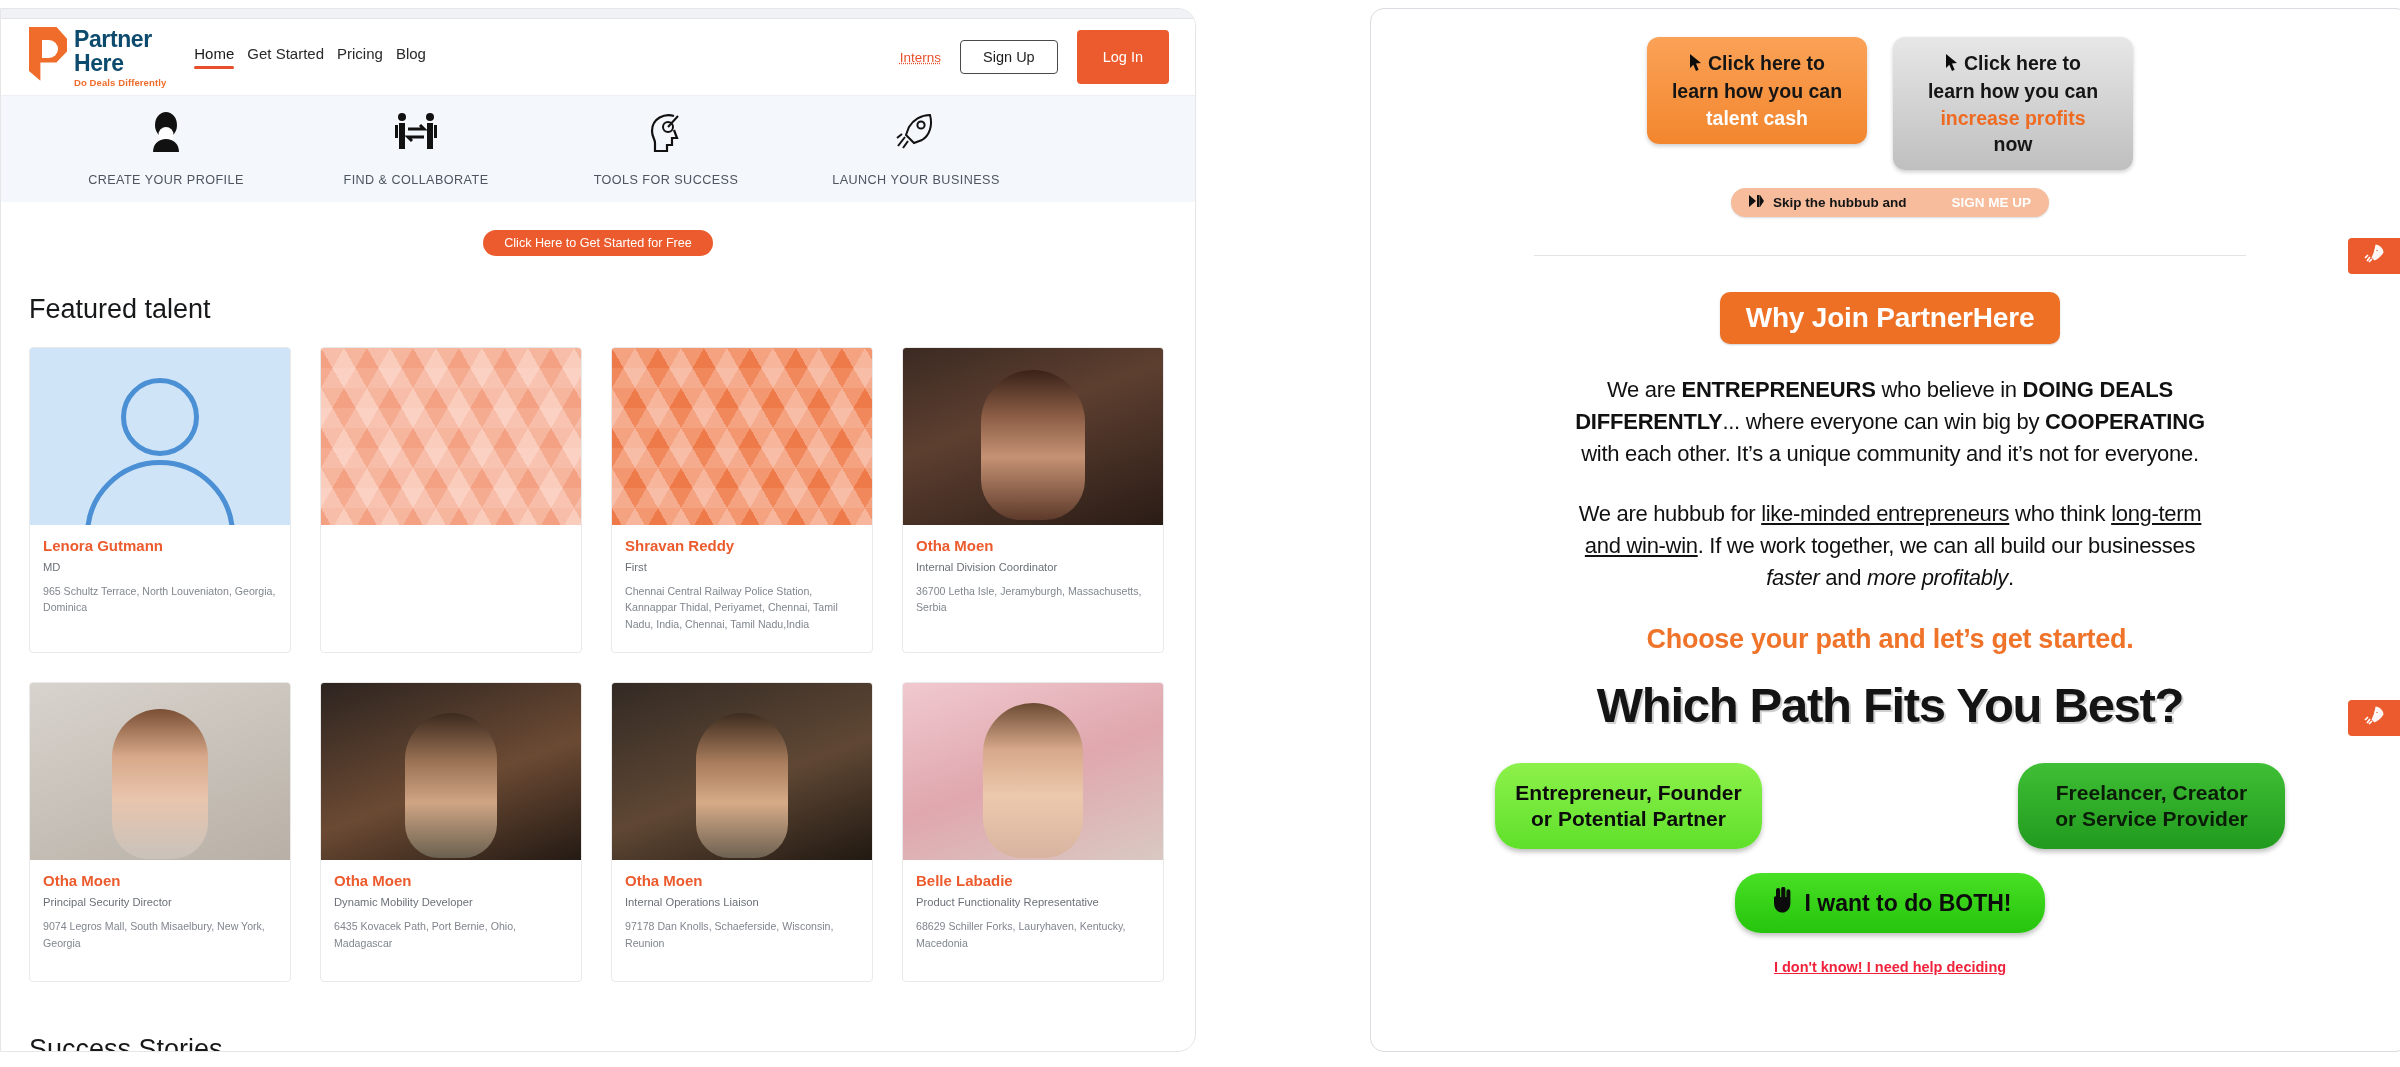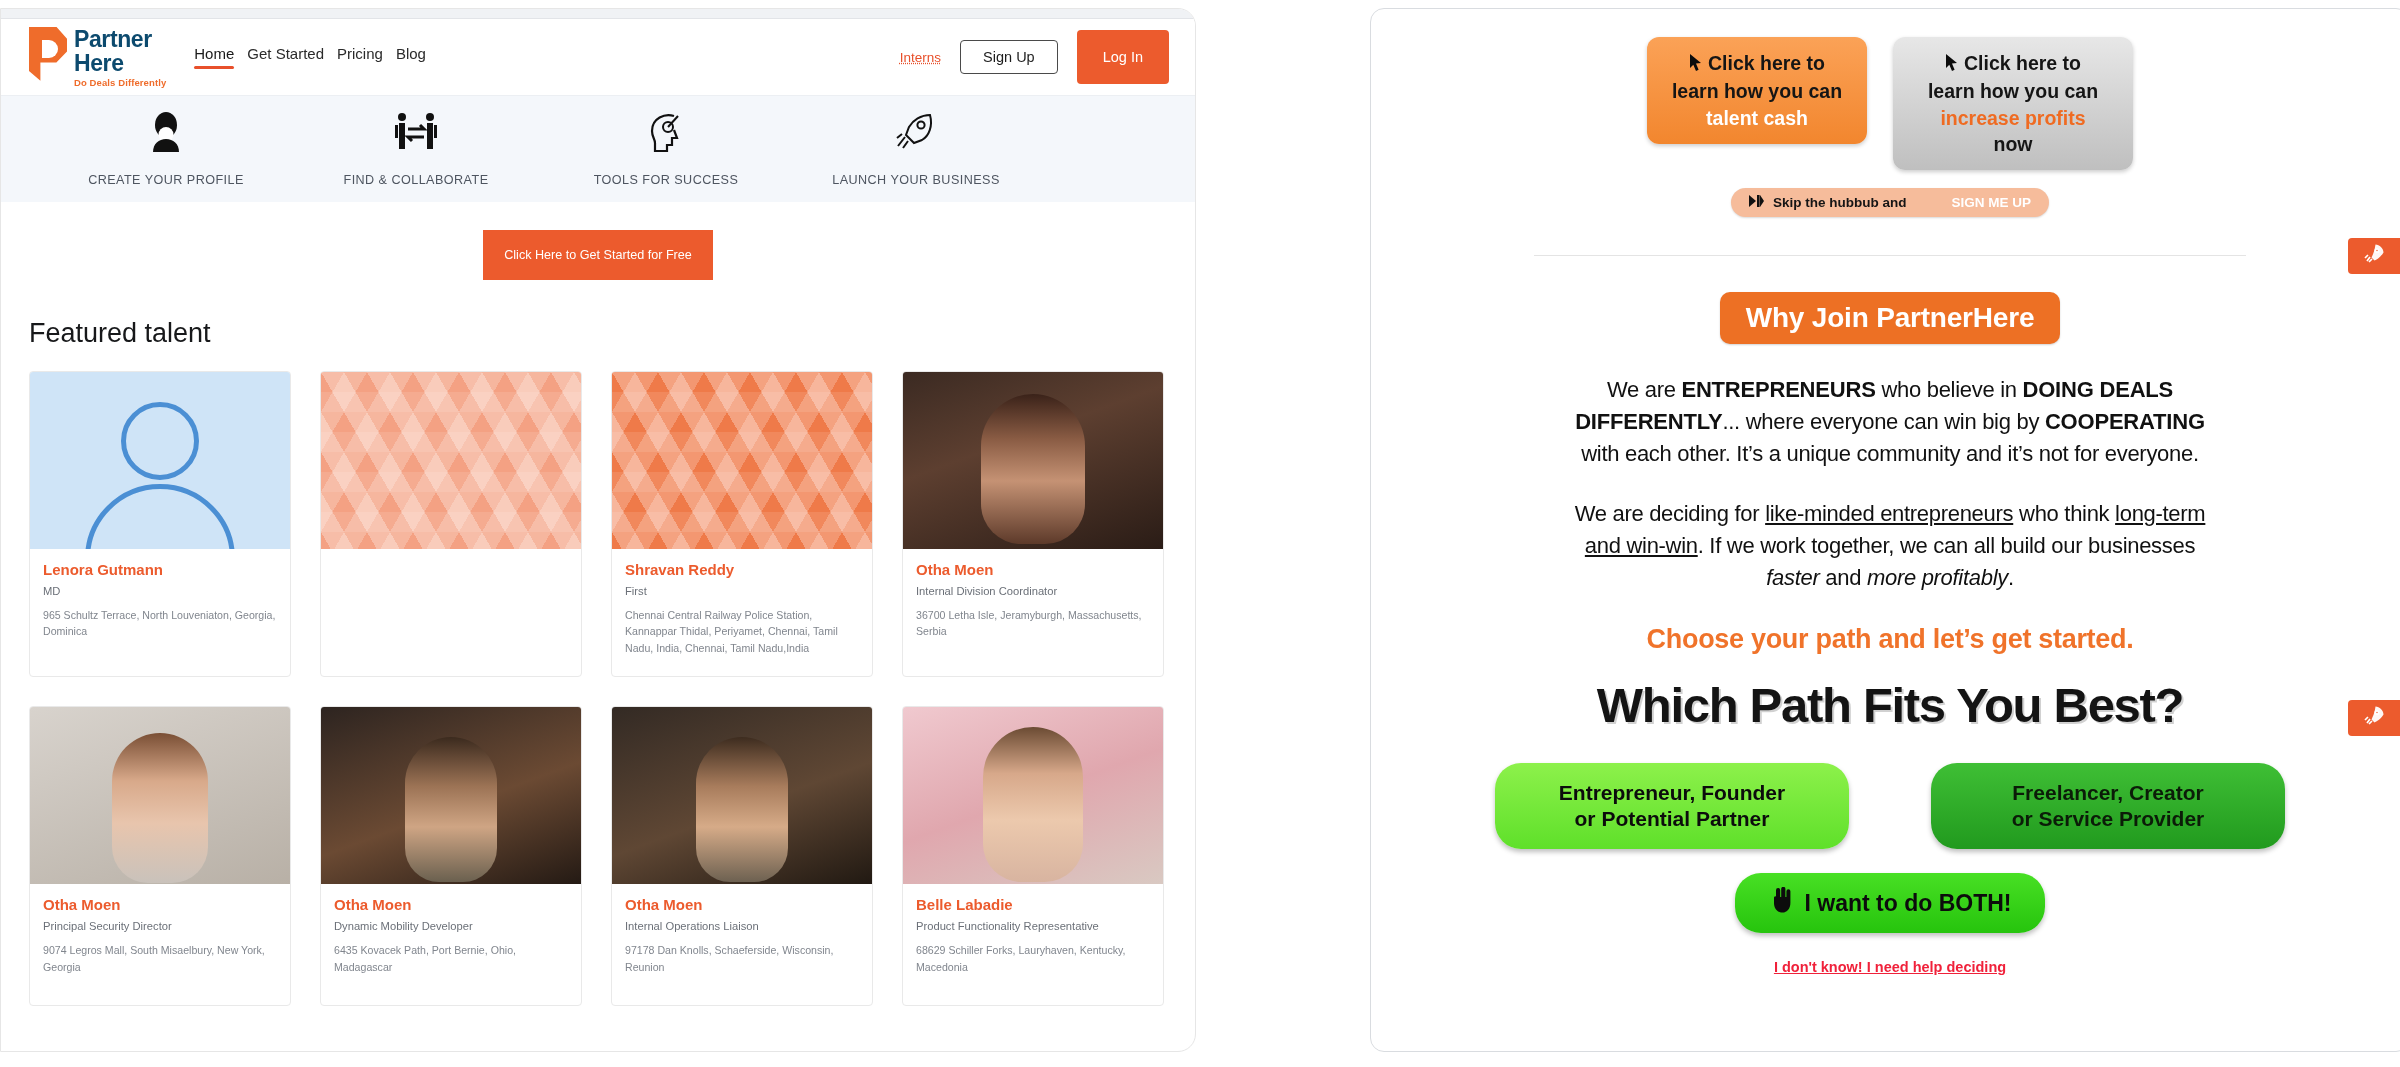--- a/index.html
+++ b/index.html
@@ -70,21 +70,21 @@
   }
   .feature-item { width:250px; display:flex; flex-direction:column; align-items:center; gap:20px; cursor:pointer;}
   .feature-item .ficon { height:42px; display:flex; align-items:center; justify-content:center; }
   .feature-item .flabel {
     font-size:12.6px; color:#4e5560; letter-spacing:.45px; white-space:nowrap;
   }
 
   .cta-row { display:flex; justify-content:center; padding: 28px 0 0 0; }
   .btn-getstarted {
     background:#ec5b2d; color:#fff; font-size:12.6px; border:none; cursor:pointer;
-    padding: 18px 21px; border-radius:0;
+    padding: 6px 21px; border-radius:16px;
   }
 
   .section-title { font-size:27px; color:#17181a; font-weight:400; padding: 38px 0 0 28px; }
 
   .cards-grid { display:grid; grid-template-columns: repeat(4, 262px); gap:29px; padding: 22px 0 0 28px; }
   .card {
     border:1px solid #e9e9e9; border-radius:4px; background:#fff; overflow:hidden;
     display:flex; flex-direction:column; cursor:pointer;
   }
   .card-photo { height:177px; width:100%; position:relative; overflow:hidden; }
@@ -180,21 +180,21 @@
   .choose-line {
     margin-top: 30px; color:#f0732a; font-size:27px; font-weight:700; letter-spacing:-0.3px; text-align:center;
   }
   .which-path {
     margin-top: 22px; font-size:49px; font-weight:800; color:#141414; letter-spacing:-1.3px;
     text-shadow: 2px 2px 0 rgba(0,0,0,.18); text-align:center;
   }
 
   .path-row { width:100%; display:flex; justify-content:space-between; padding: 0 78px; margin-top: 30px; }
   .path-btn {
-    border:none; border-radius:26px; padding: 17px 20px; width:354px; cursor:pointer;
+    border:none; border-radius:26px; padding: 17px 20px; width:267px; cursor:pointer;
     font-size:21px; font-weight:700; line-height:1.25; color:#0c0c0c; text-align:center;
     box-shadow: 0 3px 5px rgba(0,0,0,.25);
   }
   .path-btn.light { background: linear-gradient(180deg,#8df14b 0%, #5fe02a 100%); }
   .path-btn.dark  { background: linear-gradient(180deg,#3fbf35 0%, #219a1e 100%); color:#0b1c08; }
 
   .both-btn {
     margin-top: 24px; background: linear-gradient(180deg,#48e024 0%, #26c40d 100%);
     border:none; border-radius:26px; padding: 14px 34px; cursor:pointer;
     font-size:23px; font-weight:800; color:#0c0c0c; display:flex; align-items:center; gap:12px;
@@ -409,21 +409,21 @@
 
       <div class="divider"></div>
 
       <div class="why-badge">Why Join PartnerHere</div>
 
       <div class="para">
         <span>We are </span><b>ENTREPRENEURS</b><span> who believe in </span><b>DOING DEALS DIFFERENTLY</b><span>... where everyone can win big by </span><b>COOPERATING</b><span> with each other. It’s a unique community and it’s not for everyone.</span>
       </div>
 
       <div class="para second">
-        <span>We are deciding for </span><u>like-minded entrepreneurs</u><span> who think </span><u>long-term and win-win</u><span>. If we work together, we can all build our businesses </span><i>faster</i><span> and </span><i>more profitably</i><span>.</span>
+        <span>We are hubbub for </span><u>like-minded entrepreneurs</u><span> who think </span><u>long-term and win-win</u><span>. If we work together, we can all build our businesses </span><i>faster</i><span> and </span><i>more profitably</i><span>.</span>
       </div>
 
       <div class="choose-line">Choose your path and let’s get started.</div>
       <div class="which-path">Which Path Fits You Best?</div>
 
       <div class="path-row">
         <button class="path-btn light">
           <span>Entrepreneur, Founder</span><br>
           <span>or Potential Partner</span>
         </button>

